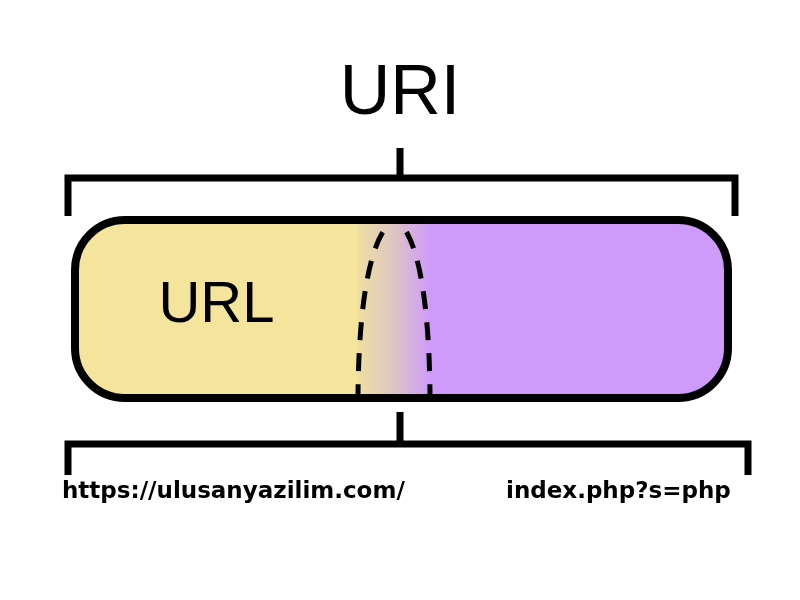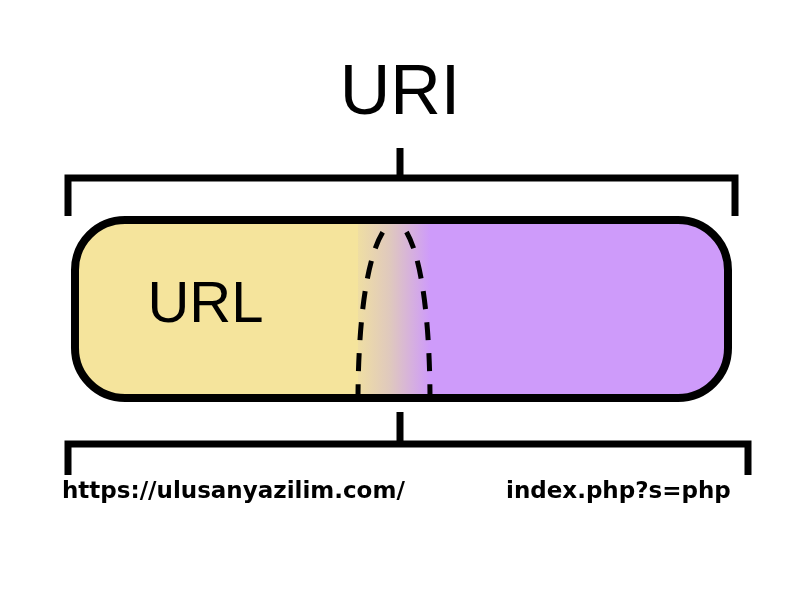--- a/index.html
+++ b/index.html
@@ -33,21 +33,21 @@
     left: 0;
     top: 55px;
     width: 800px;
     text-align: center;
     font-size: 70px;
     line-height: 70px;
     font-family: "Liberation Sans", sans-serif;
     letter-spacing: 0px;
   }
   #url-label {
-    left: 64px;
+    left: 75px;
     top: 273px;
     width: 283px;
     text-align: center;
     font-size: 58px;
     line-height: 58px;
     font-family: "Liberation Sans", sans-serif;
   }
   #urn-label {
     left: 430px;
     top: 273px;

